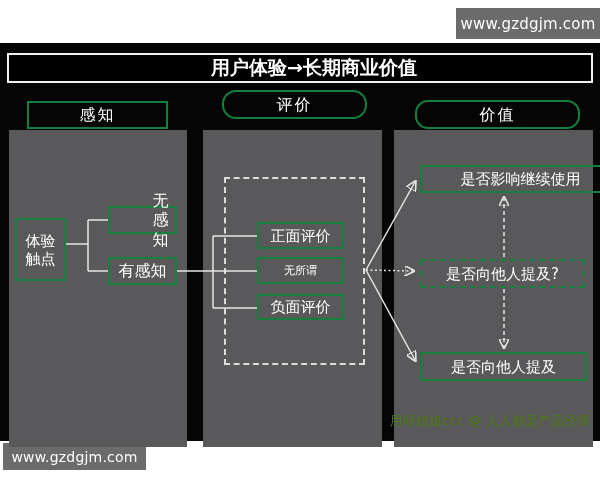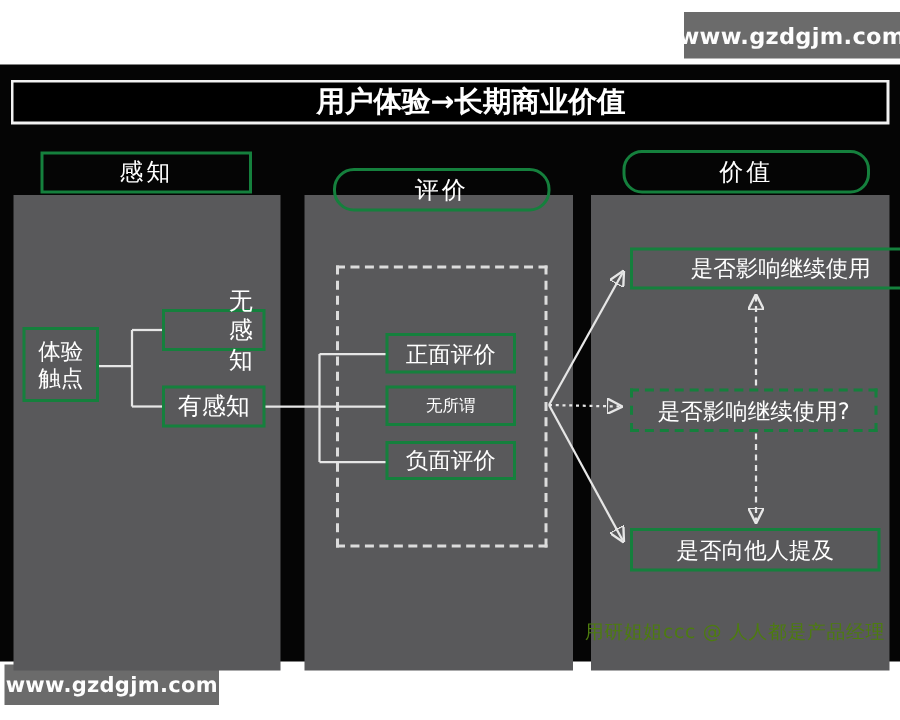--- a/index.html
+++ b/index.html
@@ -4,21 +4,21 @@
 <style>
   html,body{margin:0;padding:0;}
   body{
     width:600px;height:480px;position:relative;overflow:hidden;
     background:#ffffff;
     font-family:"DejaVu Sans","Liberation Sans",sans-serif;
     color:#fff;
   }
   
   .badge{
-    position:absolute;background:#6b6b6b;color:#fdfdfd;font-weight:bold;
+    position:absolute;background:#6b6b6b;color:#fdfdfd;font-weight:normal;
     display:flex;align-items:center;justify-content:center;letter-spacing:.2px;
   }
   .badge-top{left:456px;top:8px;width:144px;height:31px;font-size:15px;}
   .badge-bottom{left:3px;top:443px;width:143px;height:27px;font-size:14px;}
   
   .panel{position:absolute;left:0;top:43px;width:600px;height:398px;background:#050505;}
   
   .title-box{
     position:absolute;left:7px;top:53px;width:586px;height:30px;box-sizing:border-box;
     border:2px solid #f2f2f2;background:#000;
@@ -31,23 +31,23 @@
   .col-2{left:203px;width:179px;}
   .col-3{left:394px;width:199px;}
   
   .box{
     position:absolute;box-sizing:border-box;border:2px solid #15803d;
     display:flex;align-items:center;justify-content:center;
     color:#fff;text-align:center;line-height:1.2;
   }
   .hdr{font-size:16px;letter-spacing:2px;}
   .hdr-1{left:27px;top:101px;width:141px;height:28px;}
-  .hdr-2{left:222px;top:112px;width:145px;height:29px;border-radius:14px;}
+  .hdr-2{left:222px;top:90px;width:145px;height:29px;border-radius:14px;}
   .hdr-3{left:415px;top:100px;width:165px;height:29px;border-radius:13px;}
-  .touchpoint{left:15px;top:218px;width:51px;height:50px;font-size:15px;flex-direction:column;}
+  .touchpoint{left:15px;top:218px;width:51px;height:63px;font-size:15px;flex-direction:column;}
   .b-nop{left:108px;top:206px;width:69px;height:28px;font-size:16px;padding-left:36px;}
   .b-hap{left:108px;top:257px;width:69px;height:28px;font-size:16px;}
   .eval-group{left:224px;top:177px;width:141px;height:188px;border:2px dashed #dcdcdc;background:transparent;}
   .b-pos{left:257px;top:222px;width:87px;height:27px;font-size:15px;}
   .b-neu{left:257px;top:257px;width:87px;height:27px;font-size:11px;}
   .b-neg{left:257px;top:294px;width:87px;height:26px;font-size:15px;}
   .b-val1{left:420px;top:165px;width:201px;height:28px;font-size:15px;}
   .b-val2{left:420px;top:259px;width:165px;height:29px;font-size:15px;border-style:dashed;}
   .b-val3{left:420px;top:352px;width:167px;height:29px;font-size:15px;}
   .credit{
@@ -81,21 +81,21 @@
 </div>
 <div class="box b-nop">无感知</div>
 <div class="box b-hap">有感知</div>
 
 <div class="box eval-group"></div>
 <div class="box b-pos">正面评价</div>
 <div class="box b-neu">无所谓</div>
 <div class="box b-neg">负面评价</div>
 
 <div class="box b-val1">是否影响继续使用</div>
-<div class="box b-val2">是否影响继续使用?</div>
+<div class="box b-val2">是否向他人提及?</div>
 <div class="box b-val3">是否向他人提及</div>
 
 <div class="credit">用研姐姐ccc @ 人人都是产品经理</div>
 
 <svg class="overlay" viewBox="0 0 600 480">
   <defs>
     <marker id="ah" viewBox="0 0 10 10" refX="8" refY="5" markerWidth="7" markerHeight="7" orient="auto-start-reverse">
       <path d="M0,0 L10,5 L0,10 z" fill="#e6e6e6" stroke="none"></path>
     </marker>
   </defs>

